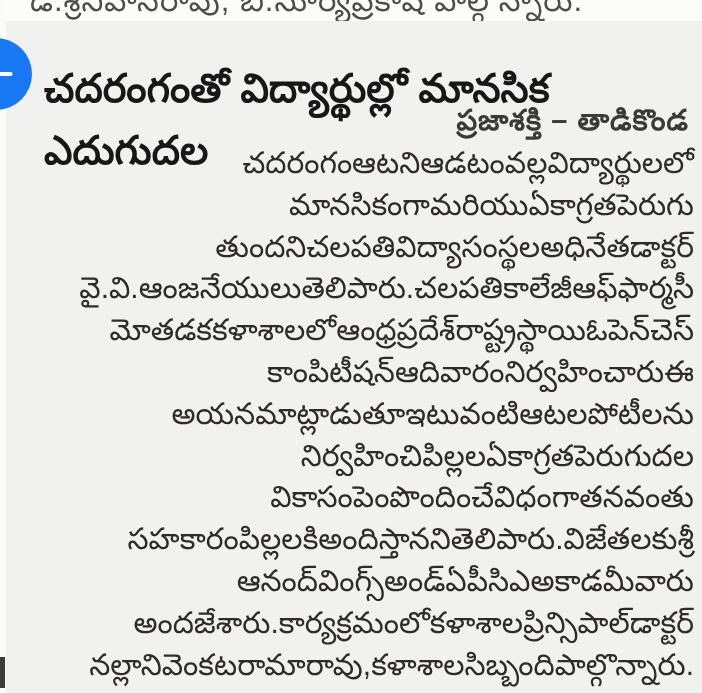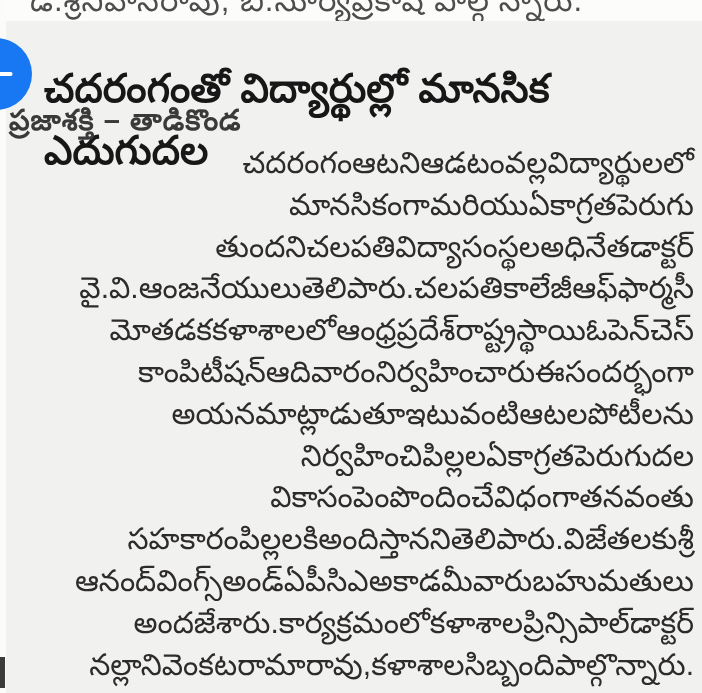--- a/index.html
+++ b/index.html
@@ -60,20 +60,21 @@
   }
   .byline {
     position: absolute;
     left: 9px; top: 98px;
     width: 680px;
     font-size: 29px;
     line-height: 44px;
     font-weight: 600;
     color: #3a3a3a;
     letter-spacing: 1px;
+    text-align: right;
   }
   .body {
     position: absolute;
     left: 8px; top: 146px;
     width: 686px;
     color: #2e2c2a;
     font-size: 30px;
     font-weight: 500;
   }
   .body .line {
@@ -158,21 +159,20 @@
         <span>ఆంధ్రప్రదేశ్</span>
         <span>రాష్ట్రస్థాయి</span>
         <span>ఓపెన్</span>
         <span>చెస్</span>
       </div>
       <div class="line">
         <span>కాంపిటీషన్</span>
         <span>ఆదివారం</span>
         <span>నిర్వహించారు</span>
         <span>ఈ</span>
-        <span>సందర్భంగా</span>
       </div>
       <div class="line">
         <span>అయన</span>
         <span>మాట్లాడుతూ</span>
         <span>ఇటువంటి</span>
         <span>ఆటల</span>
         <span>పోటీలను</span>
       </div>
       <div class="line">
         <span>నిర్వహించి</span>
@@ -195,21 +195,20 @@
         <span>విజేతలకు</span>
         <span>శ్రీ</span>
       </div>
       <div class="line">
         <span>ఆనంద్</span>
         <span>వింగ్స్</span>
         <span>అండ్</span>
         <span>ఏపీసిఎ</span>
         <span>అకాడమీ</span>
         <span>వారు</span>
-        <span>బహుమతులు</span>
       </div>
       <div class="line">
         <span>అందజేశారు.</span>
         <span>కార్యక్రమంలో</span>
         <span>కళాశాల</span>
         <span>ప్రిన్సిపాల్</span>
         <span>డాక్టర్</span>
       </div>
       <div class="line">
         <span>నల్లాని</span>

